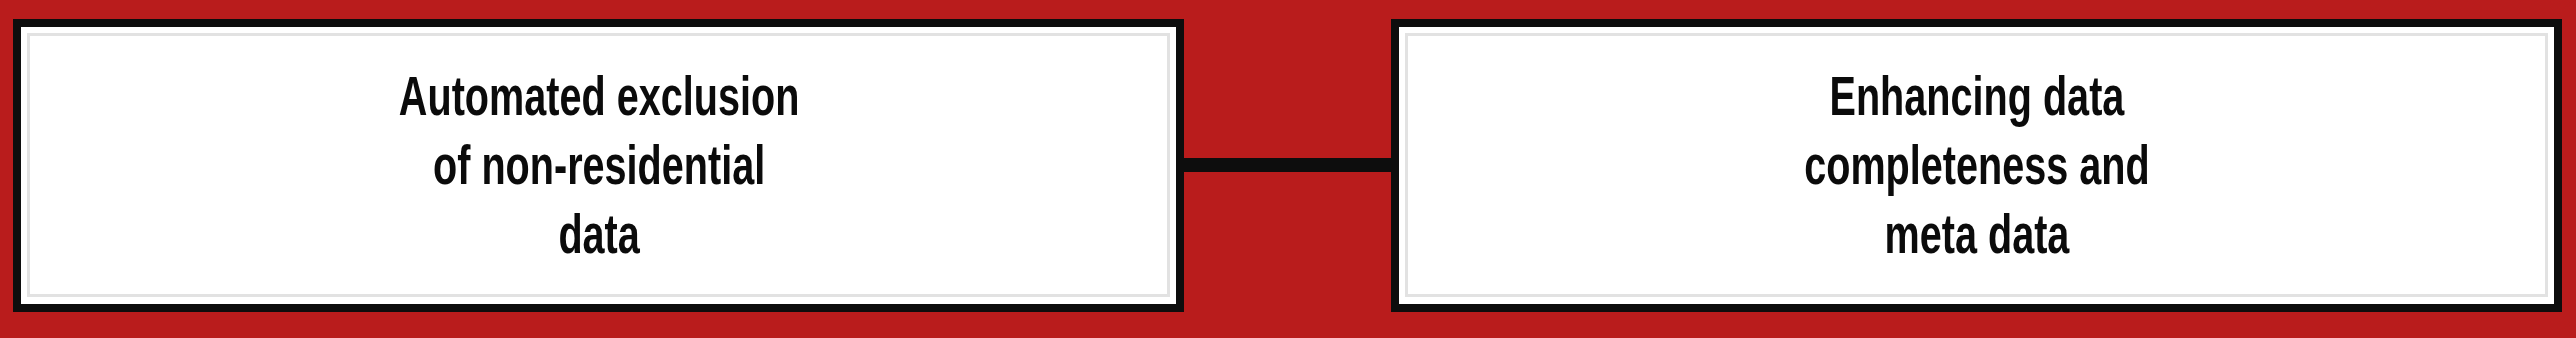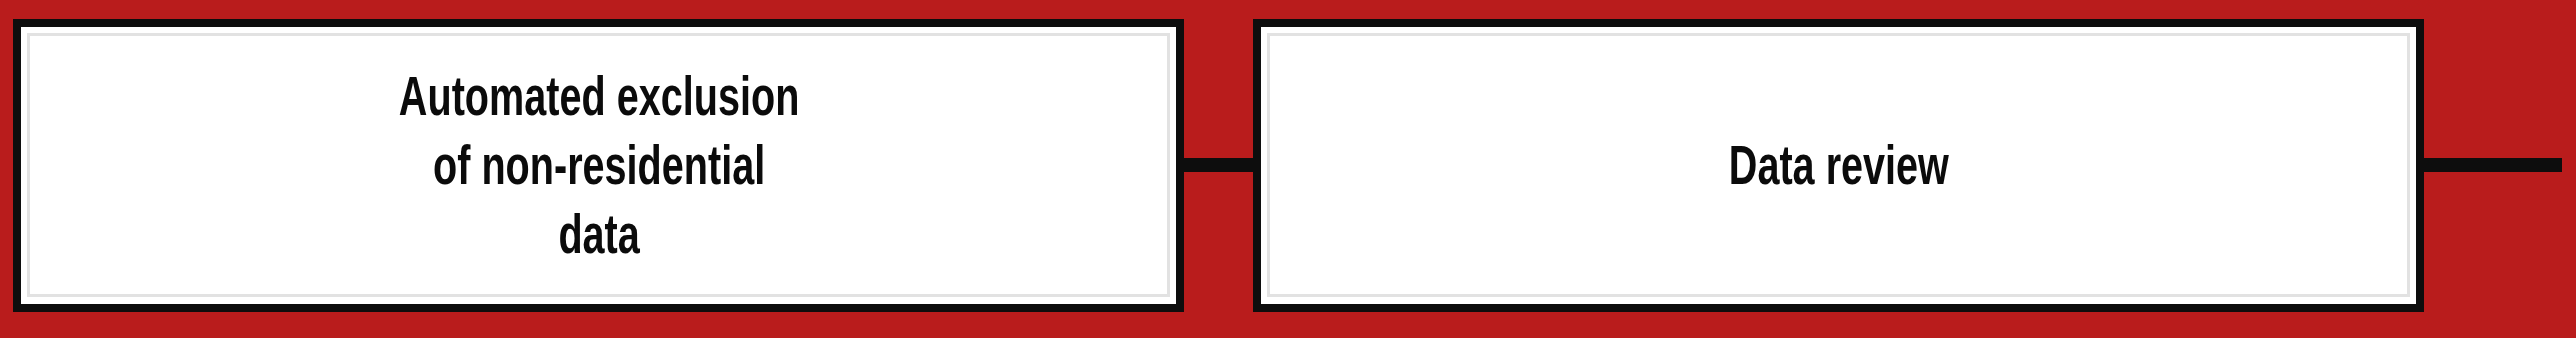--- a/index.html
+++ b/index.html
@@ -63,26 +63,28 @@
   <div class="step">
     <div class="step-inner">
       <div class="step-label">Automated exclusion
 of non-residential
 data</div>
     </div>
   </div>
 
   <div class="connector"></div>
 
-  <div class="step">
-    <div class="step-inner">
-      <div class="step-label">Data review</div>
-    </div>
-  </div>
 
   <div class="connector"></div>
 
 
   <div class="connector"></div>
 
+  <div class="step">
+    <div class="step-inner">
+      <div class="step-label">Enhancing data
+completeness and
+meta data</div>
+    </div>
+  </div>
 
 </div>
 
 
 </body></html>

